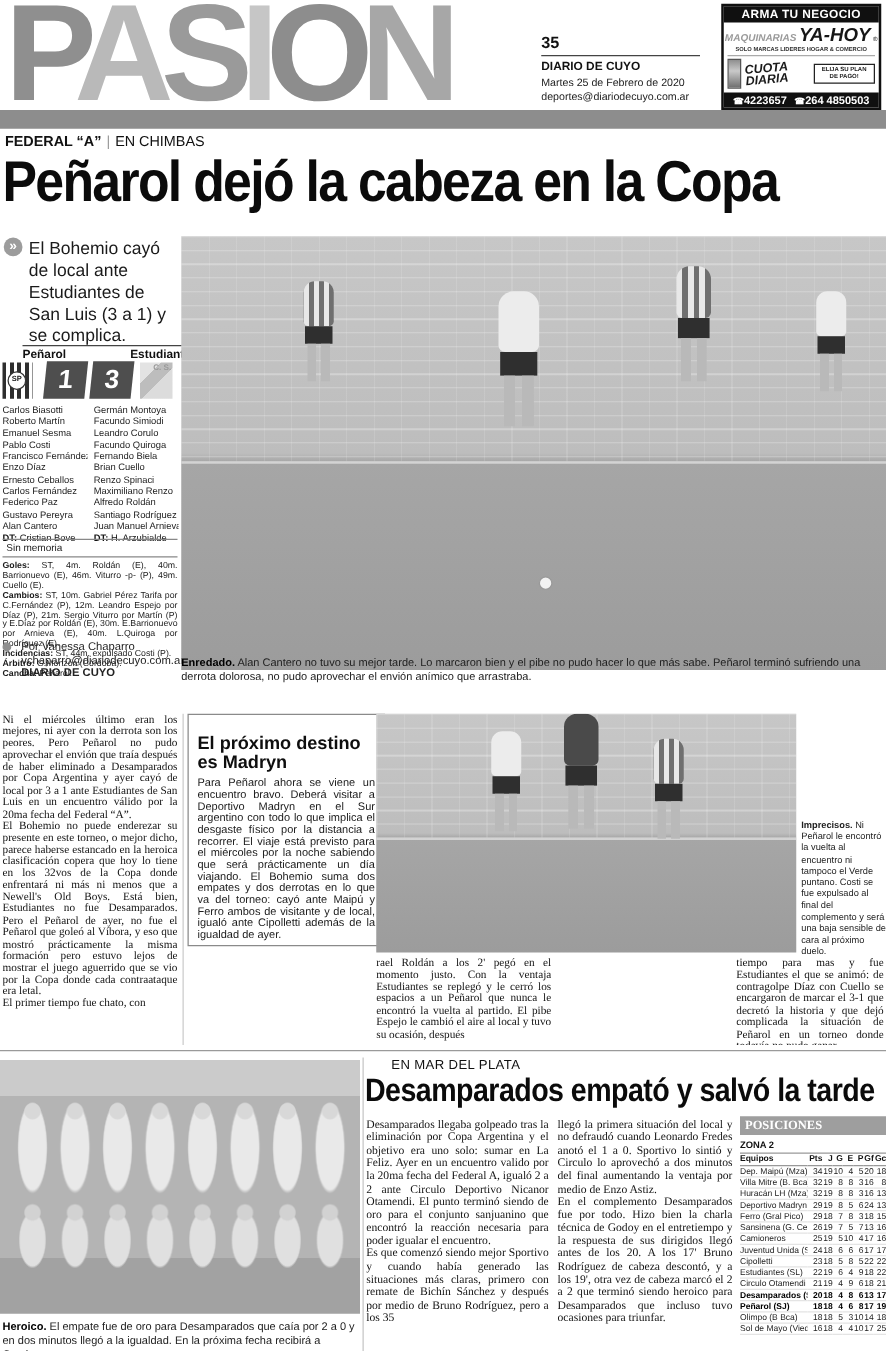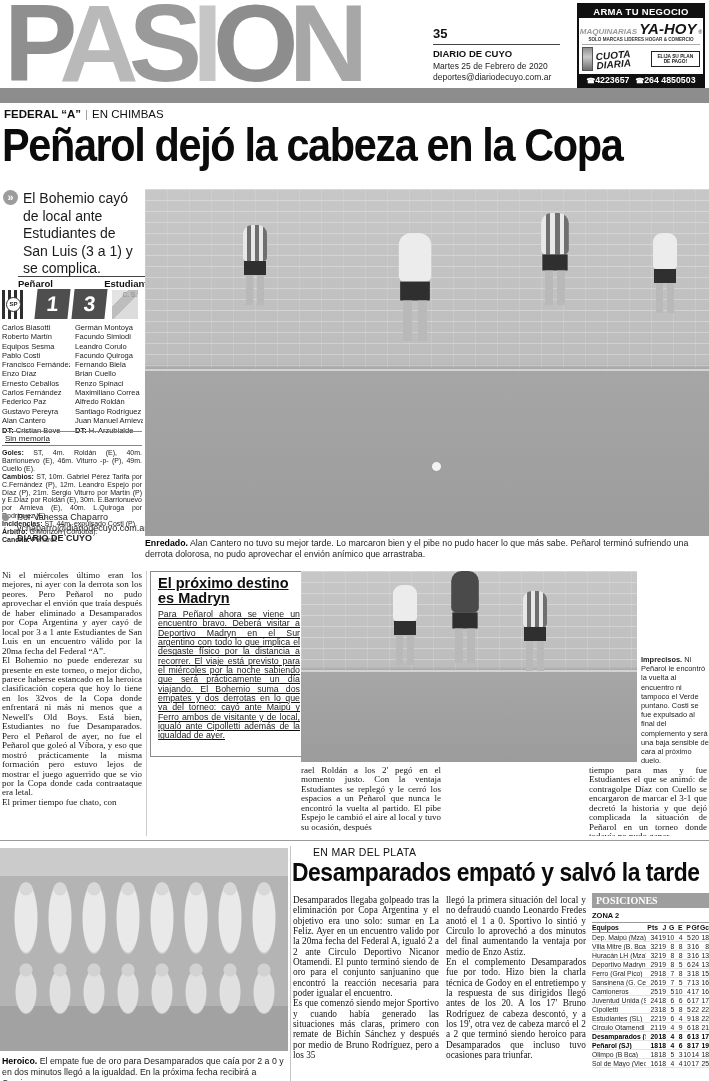--- a/index.html
+++ b/index.html
@@ -68,21 +68,21 @@
   .crest-light{width:26px;height:29px;margin-left:6px;background:linear-gradient(135deg,#e3e3e3 0 30%,#bdbdbd 30% 55%,#dcdcdc 55%);position:relative;}
   .crest-light i{position:absolute;right:1px;top:1px;font-style:normal;font-weight:bold;font-size:6.5px;color:#9a9a9a;}
 
   .players{position:absolute;left:2px;top:323px;width:140px;display:flex;gap:5px;}
   .players ul{margin:0;padding:0;list-style:none;width:68px;}
   .players li{font-size:7.5px;line-height:9.3px;color:#1c1c1c;white-space:nowrap;overflow:hidden;}
   .dtline{font-size:7.5px;line-height:9.3px;}
   .dtline b{font-weight:bold;}
 
   .sinmemoria{position:absolute;left:2px;top:431px;width:140px;font-size:8px;color:#222;
-              border-top:1px solid #888;border-bottom:1px solid #888;padding:2px 0 2px 3px;text-decoration:underline;}
+              border-top:1px solid #888;border-bottom:1px solid #888;padding:2px 0 2px 3px;}
 
   .details{position:absolute;left:2px;top:449px;width:140px;font-size:7px;line-height:7.9px;text-align:justify;color:#1b1b1b;}
   .details b{font-weight:bold;}
   .detline{margin:0;}
 
   .byline{position:absolute;left:2px;top:512px;width:140px;display:flex;gap:8px;}
   .byline .dot{flex:0 0 7px;width:7px;height:7px;border-radius:50%;background:#8f8f8f;margin-top:2px;}
   .byline .bl{font-size:9px;line-height:10.5px;color:#222;}
   .byline .bl b{font-weight:bold;}
 
@@ -90,21 +90,21 @@
   .bodycol{position:absolute;font-family:"Liberation Serif","DejaVu Serif",serif;font-size:9px;line-height:9.45px;
            text-align:justify;color:#141414;overflow:hidden;}
   .bodycol p{margin:0;}
   .col1{left:2px;top:571px;width:140px;height:256px;}
   .col2{left:151px;top:766px;width:144px;height:70px;}
   .col3{left:301px;top:766px;width:140px;height:70px;}
   .col4{left:447px;top:766px;width:138px;height:70px;}
   .col5{left:589px;top:766px;width:118px;height:70px;}
 
   
-  .madryn{position:absolute;left:150px;top:571px;width:158px;height:186px;border:1.5px solid #8a8a8a;padding:4px 7px;background:#fff;text-decoration:underline;}
+  .madryn{position:absolute;left:150px;top:571px;width:158px;height:186px;border:1.5px solid #8a8a8a;padding:16px 7px;background:#fff;}
   .madryn h3{margin:0 0 4px 0;font-size:14.5px;line-height:15px;font-weight:bold;color:#0e0e0e;}
   .madryn .mbody{font-size:8.8px;line-height:9.35px;text-align:justify;color:#1b1b1b;}
 
   
   .photo{position:absolute;overflow:hidden;background:linear-gradient(180deg,#c7c7c7 0%,#bdbdbd 50%,#a6a6a6 52%,#9c9c9c 100%);}
   .wall{position:absolute;left:0;top:0;right:0;height:52%;
         background:repeating-linear-gradient(180deg,rgba(255,255,255,.28) 0 1px,rgba(0,0,0,0) 1px 11px),
                    repeating-linear-gradient(90deg,rgba(255,255,255,.12) 0 1px,rgba(0,0,0,0) 1px 22px);}
   .grassline{position:absolute;left:0;right:0;top:52%;height:2px;background:rgba(255,255,255,.5);}
   .fig{position:absolute;}
@@ -210,39 +210,39 @@
     <span class="scorebox left">1</span>
     <span class="scorebox right">3</span>
     <span class="crest-light">
         <i>C. S.</i>
       </span>
   </div>
   <div class="players">
     <ul>
         <li>Carlos Biasotti</li>
         <li>Roberto Martín</li>
-        <li>Equipos Sesma</li>
+        <li>Emanuel Sesma</li>
         <li>Pablo Costi</li>
         <li>Francisco Fernández</li>
         <li>Enzo Díaz</li>
         <li>Ernesto Ceballos</li>
         <li>Carlos Fernández</li>
         <li>Federico Paz</li>
         <li>Gustavo Pereyra</li>
         <li>Alan Cantero</li>
       </ul>
     <ul>
         <li>Germán Montoya</li>
         <li>Facundo Simiodi</li>
         <li>Leandro Corulo</li>
         <li>Facundo Quiroga</li>
         <li>Fernando Biela</li>
         <li>Brian Cuello</li>
         <li>Renzo Spinaci</li>
-        <li>Maximiliano Correa</li>
+        <li>Maximiliano Renzo</li>
         <li>Alfredo Roldán</li>
         <li>Santiago Rodríguez</li>
         <li>Juan Manuel Arnieva</li>
       </ul>
   </div>
   <div class="abs dtline" style="left:2px;top:426px;width:68px;">
     <b>DT:</b> <span>Cristian Bove</span>
   </div>
   <div class="abs dtline" style="left:75px;top:426px;width:67px;">
     <b>DT:</b> <span>H. Arzubialde</span>
@@ -269,21 +269,21 @@
 
   <div class="photo" style="left:145px;top:189px;width:564px;height:347px;">
     <span class="wall"></span>
     <span class="grassline"></span>
     <span class="fig" style="left:98px;top:36px;"><span class="head"></span><span class="torso jersey-stripe" style="display:block;"></span><span class="shorts" style="display:block;"></span><span class="legs" style="display:block;"></span></span>
     <span class="fig" style="left:258px;top:58px;transform:scale(1.35);"><span class="head"></span><span class="torso jersey-white" style="display:block;"></span><span class="shorts" style="display:block;"></span><span class="legs" style="display:block;"></span></span>
     <span class="fig" style="left:398px;top:30px;transform:scale(1.15);"><span class="head"></span><span class="torso jersey-stripe" style="display:block;"></span><span class="shorts" style="display:block;"></span><span class="legs" style="display:block;"></span></span>
     <span class="fig" style="left:508px;top:44px;"><span class="head"></span><span class="torso jersey-white" style="display:block;"></span><span class="shorts" style="display:block;"></span><span class="legs" style="display:block;"></span></span>
     <span class="ball" style="left:286px;top:272px;"></span>
   </div>
-  <div class="caption" style="left:145px;top:538px;width:562px;">
+  <div class="caption" style="left:145px;top:525px;width:562px;">
     <b>Enredado.</b><span> Alan Cantero no tuvo su mejor tarde. Lo marcaron bien y el pibe no pudo hacer lo que más sabe. Peñarol terminó sufriendo una derrota dolorosa, no pudo aprovechar el envión anímico que arrastraba.</span>
   </div>
 
   <div class="madryn">
     <h3>El próximo destino es Madryn</h3>
     <div class="mbody">Para Peñarol ahora se viene un encuentro bravo. Deberá visitar a Deportivo Madryn en el Sur argentino con todo lo que implica el desgaste físico por la distancia a recorrer. El viaje está previsto para el miércoles por la noche sabiendo que será prácticamente un día viajando. El Bohemio suma dos empates y dos derrotas en lo que va del torneo: cayó ante Maipú y Ferro ambos de visitante y de local, igualó ante Cipolletti además de la igualdad de ayer.</div>
   </div>
   <div class="vline1"></div>
 
   <div class="photo" style="left:301px;top:571px;width:336px;height:191px;">

